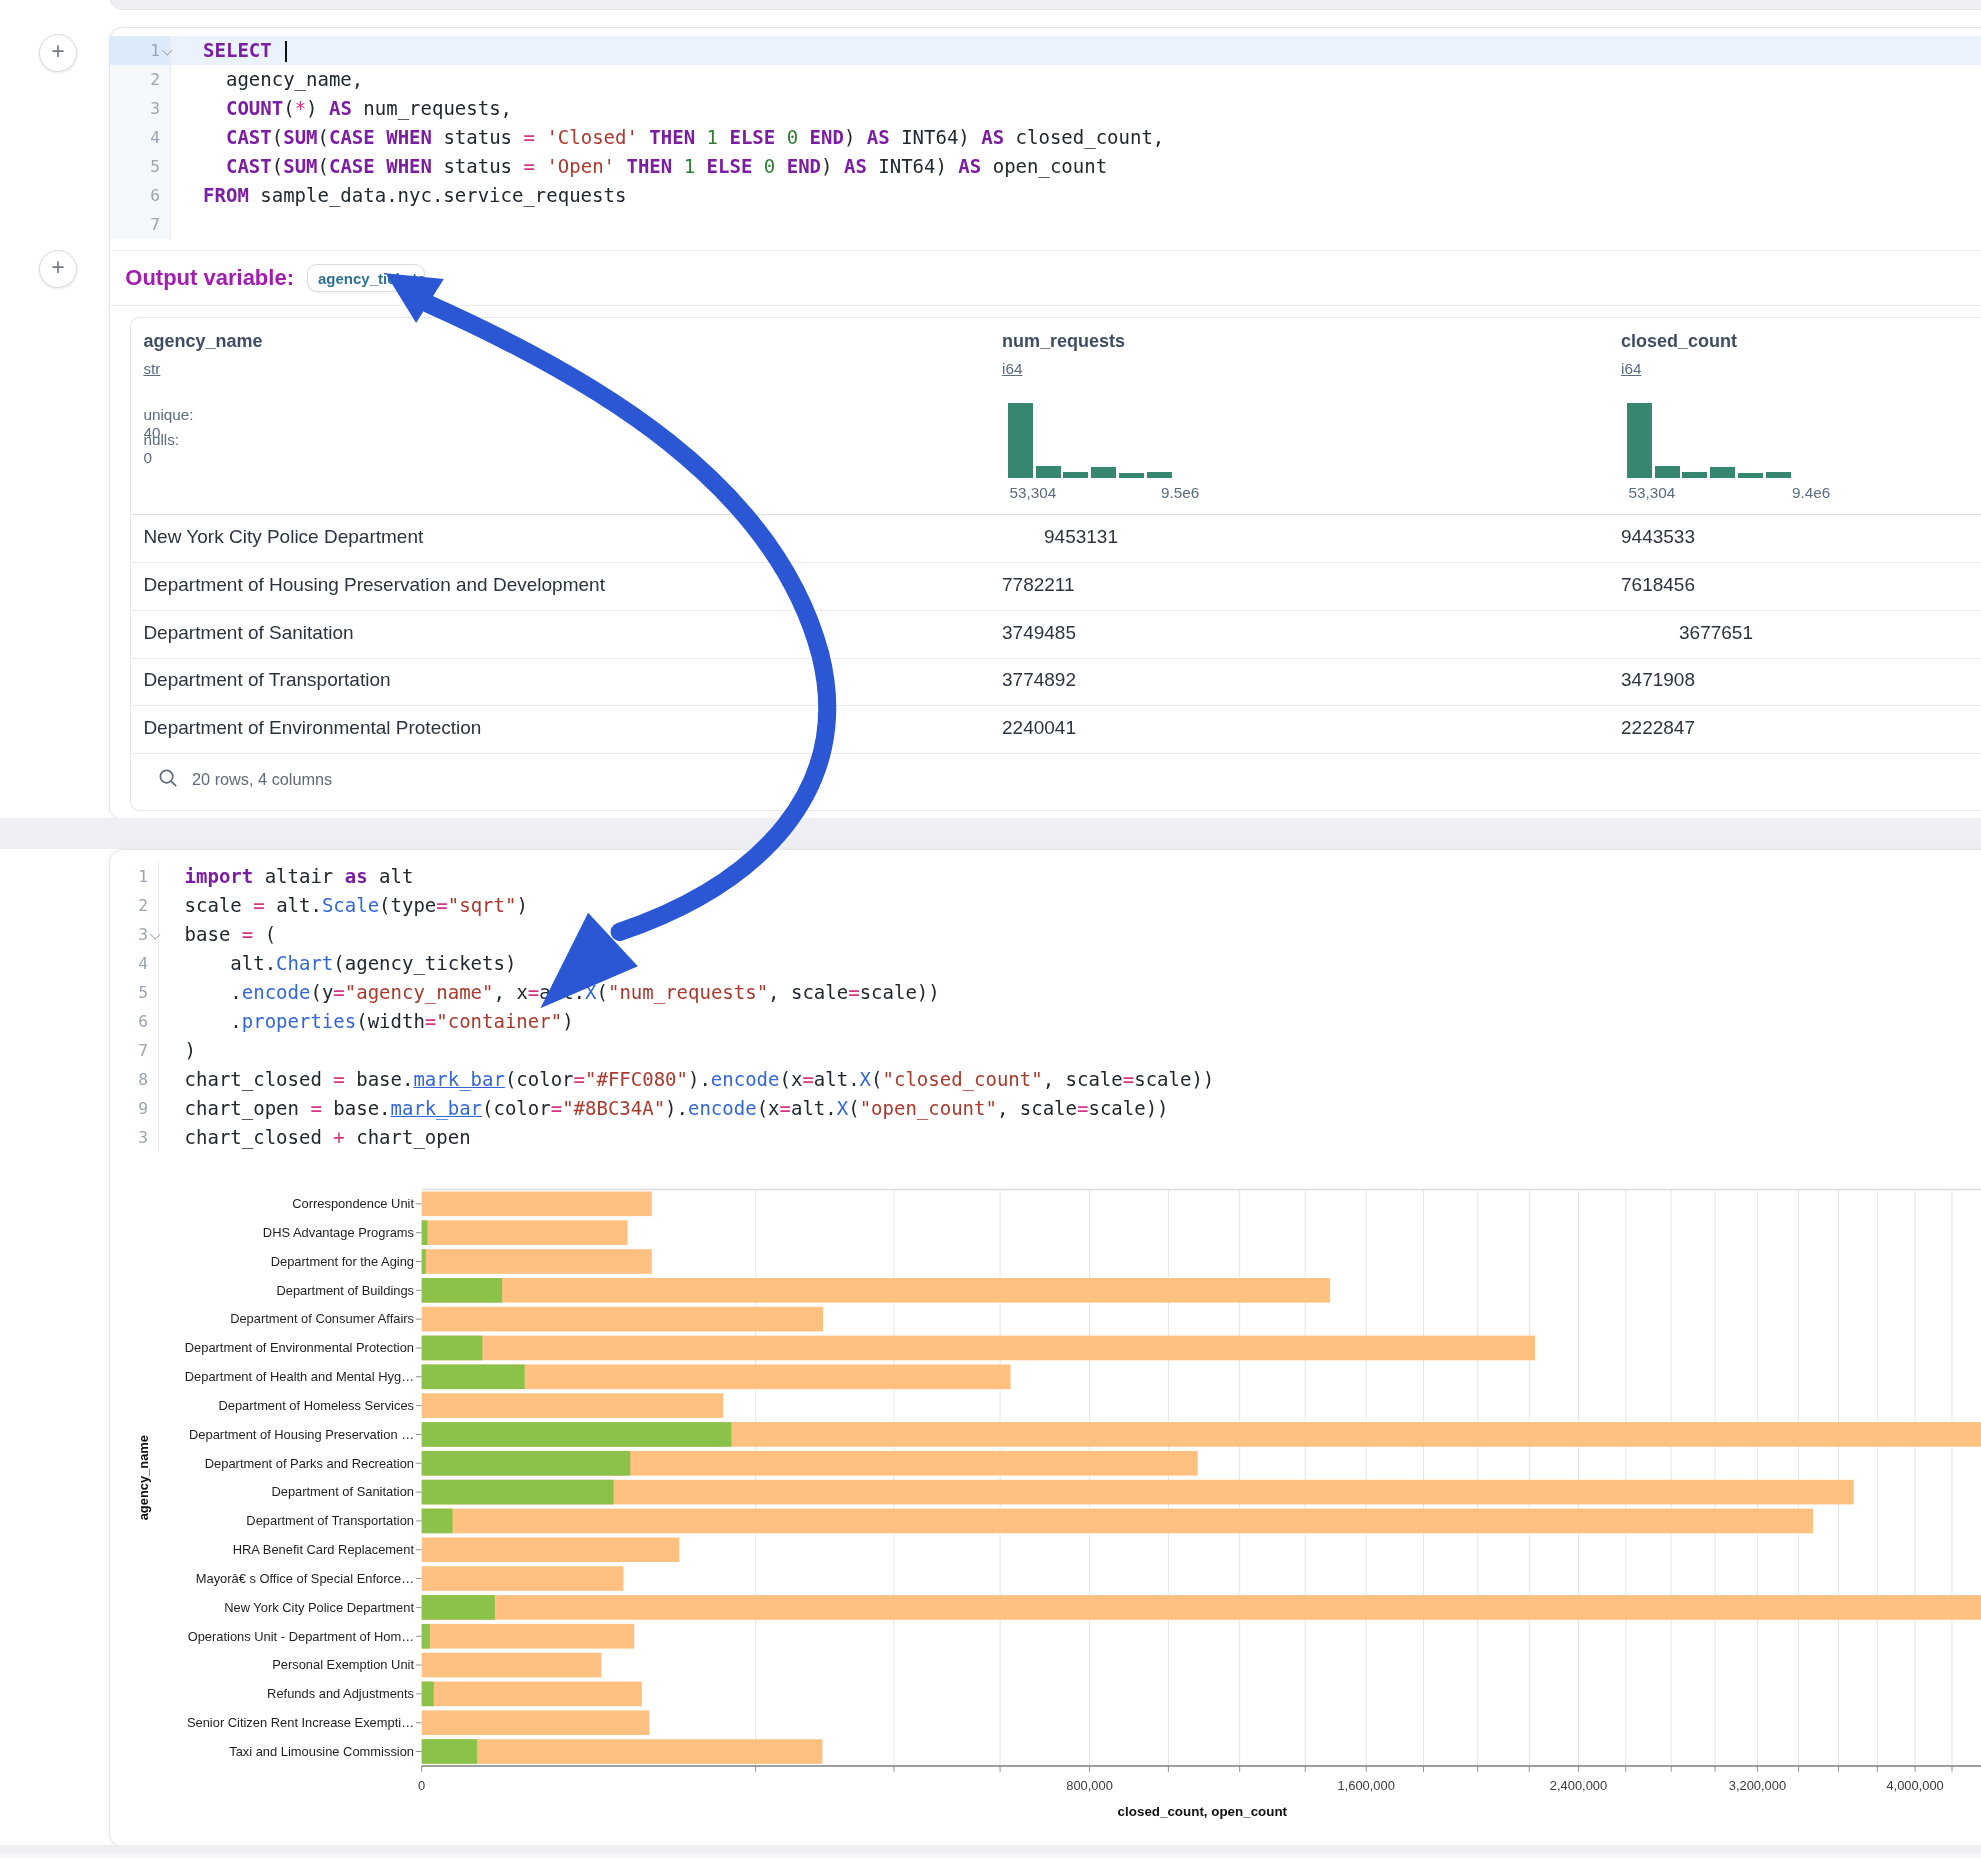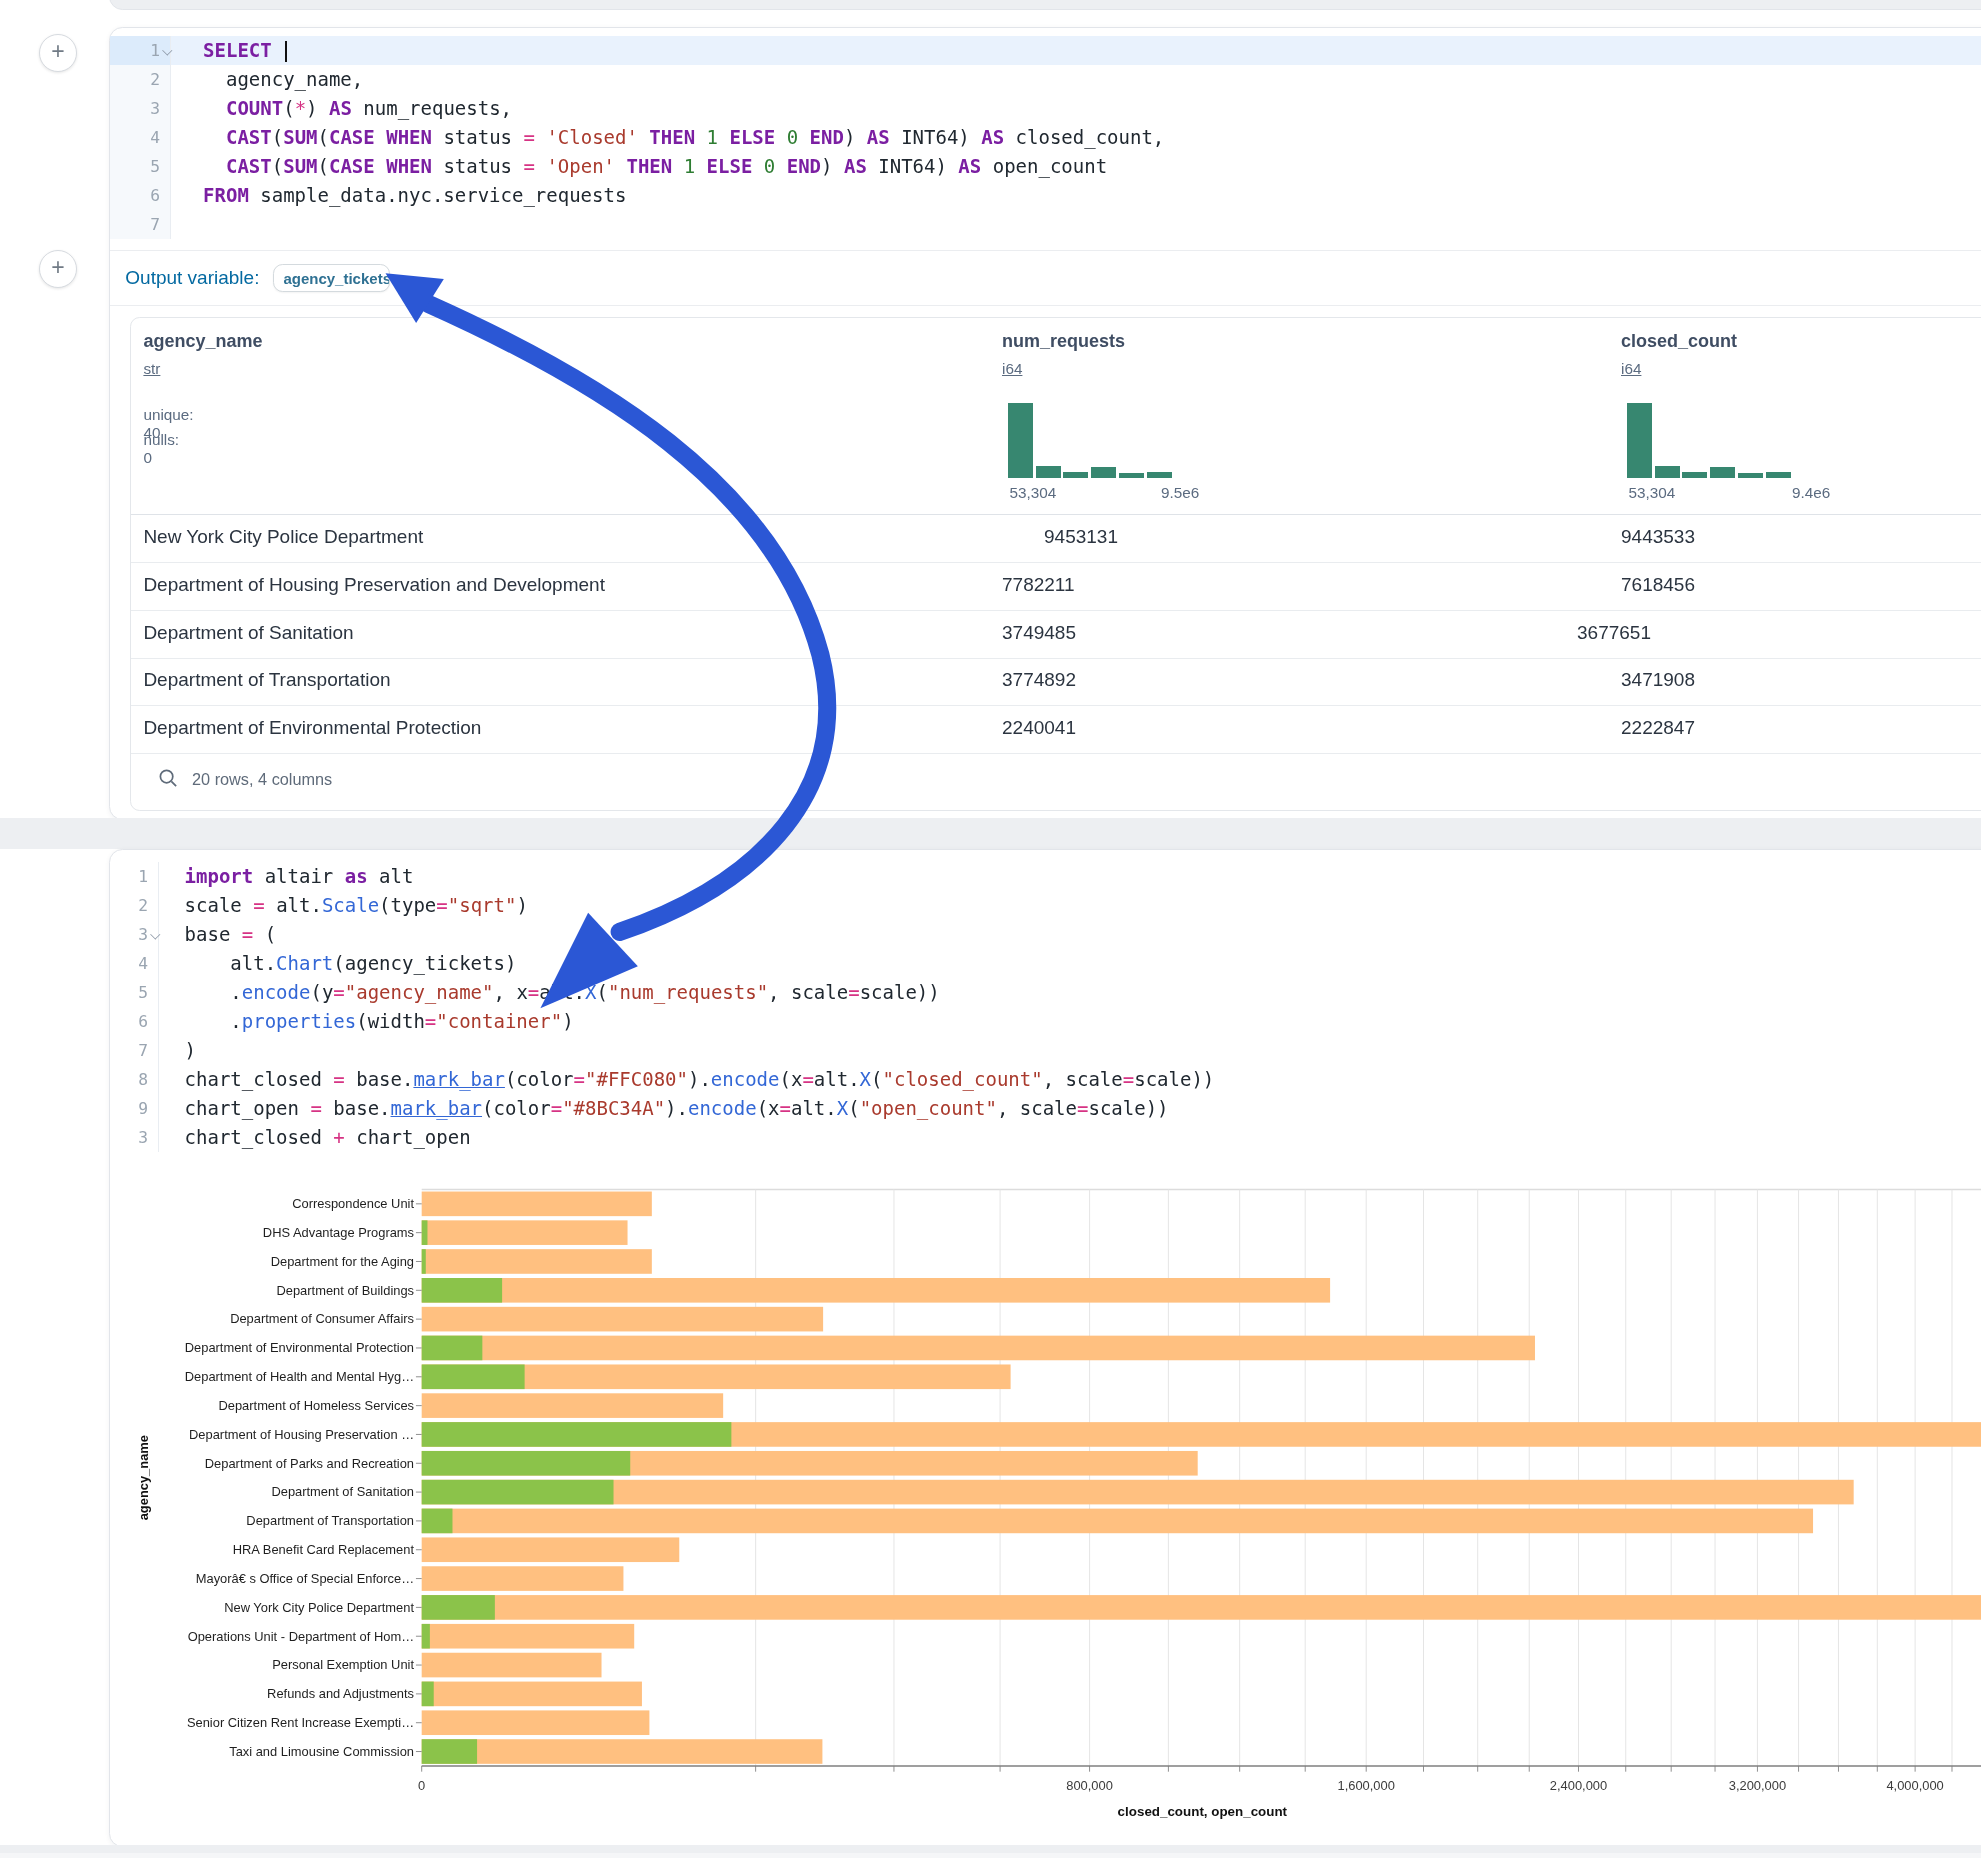--- a/index.html
+++ b/index.html
@@ -30,21 +30,21 @@
   .tk-op{color:#d63384;}
   .tk-fn{color:#3367d6;}
   .tk-fnu{color:#3367d6;text-decoration:underline;}
   .tk-pl{color:#202830;}
   .caret{position:absolute;right:-1.9px;top:10.5px;width:7.6px;height:7.6px;border-right:1.4px solid #8b97a5;
     border-bottom:1.4px solid #8b97a5;transform:rotate(45deg) scale(.8);}
   .cursor{display:inline-block;width:1.9px;height:21px;background:#111;vertical-align:middle;margin-left:1.9px;}
   
   .outbar{position:absolute;left:0;right:0;top:222px;height:54px;border-top:1px solid #ebedf0;
     border-bottom:1px solid #ebedf0;display:flex;align-items:center;padding-left:15.3px;}
-  .outlabel{color:#0369a1;font-weight:normal;font-size:19px;}
+  .outlabel{color:#a21caf;font-weight:bold;font-size:22px;}
   .pill{margin-left:13.4px;border:1.4px solid #d4dade;border-radius:9.6px;background:#fff;
     color:#2f7193;font-weight:bold;font-size:15px;padding:4.8px 9.6px;max-width:96px;overflow:hidden;
     white-space:nowrap;box-shadow:0 1px 1.9px rgba(0,0,0,.05);}
   
   #dtable{position:absolute;left:20px;top:289px;width:1864px;height:492px;border:1.4px solid #e4e7eb;
     border-radius:9.6px;background:#fff;overflow:hidden;}
   .thead{position:absolute;left:0;top:0;right:0;height:196px;border-bottom:1px solid #dfe3e8;}
   .tcol{position:absolute;top:0;height:196px;}
   .cname{position:absolute;top:13.4px;font-size:18px;font-weight:bold;color:#3f4d63;}
   .ctype{position:absolute;top:42px;font-size:15.3px;color:#5b6b80;text-decoration:underline;}
@@ -134,21 +134,21 @@
                    <span style="left:1490px">9443533</span>
           </div>
           <div class="trow" style="top: 244px;">
             <span style="left:12.4px">Department of Housing Preservation and Development</span>
                    <span style="left:871px">7782211</span>
                    <span style="left:1490px">7618456</span>
           </div>
           <div class="trow" style="top: 292px;">
             <span style="left:12.4px">Department of Sanitation</span>
                    <span style="left:871px">3749485</span>
-                   <span style="left:1446px">3677651</span>
+                   <span style="left:1548px">3677651</span>
           </div>
           <div class="trow" style="top: 339px;">
             <span style="left:12.4px">Department of Transportation</span>
                    <span style="left:871px">3774892</span>
                    <span style="left:1490px">3471908</span>
           </div>
           <div class="trow" style="top: 387px;">
             <span style="left:12.4px">Department of Environmental Protection</span>
                    <span style="left:871px">2240041</span>
                    <span style="left:1490px">2222847</span>

